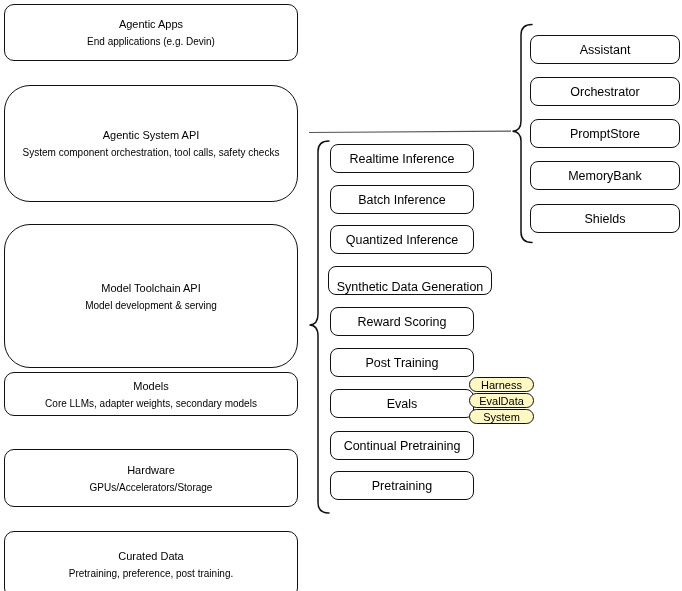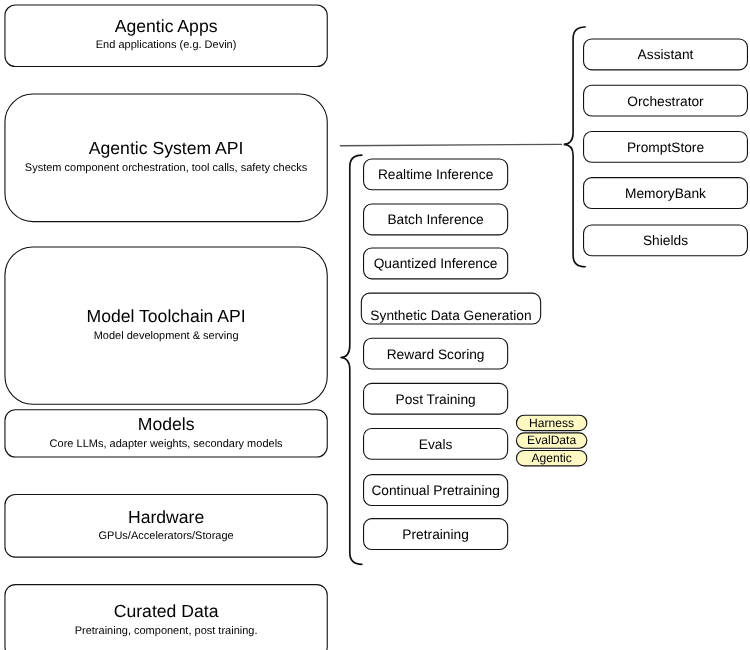--- a/index.html
+++ b/index.html
@@ -19,36 +19,36 @@
     width: 294px;
     border: 1.5px solid #111;
     background: #fff;
     display: flex;
     flex-direction: column;
     align-items: center;
     justify-content: center;
     text-align: center;
     box-sizing: border-box;
   }
-  .lbox .t { font-size: 16px; line-height: 17px; }
+  .lbox .t { font-size: 11px; line-height: 17px; }
   .lbox .s { font-size: 10px; line-height: 14px; margin-top: 2px; color: #000; }
   
   .mbox, .rbox {
     position: absolute;
     border: 1.5px solid #111;
     border-radius: 8px;
     background: #fff;
     display: flex;
     align-items: center;
     justify-content: center;
     font-size: 12.5px;
     box-sizing: border-box;
     text-align: center;
   }
-  .mbox { left: 330px; width: 132px; height: 29px; }
+  .mbox { left: 330px; width: 144px; height: 29px; }
   .mbox.wide { left: 328px; width: 164px; align-items: flex-end; }
   .rbox { left: 530px; width: 150px; height: 29px; }
   
   .pill {
     position: absolute;
     left: 469px;
     width: 65px;
     height: 15px;
     border: 1.3px solid #111;
     border-radius: 9px;
@@ -92,21 +92,21 @@
     <div class="s">Core LLMs, adapter weights, secondary models</div>
   </div>
 
   <div class="lbox" style="top:449px; height:58px; border-radius:10px;">
     <div class="t">Hardware</div>
     <div class="s">GPUs/Accelerators/Storage</div>
   </div>
 
   <div class="lbox" style="top:531px; height:67px; border-radius:10px;">
     <div class="t">Curated Data</div>
-    <div class="s">Pretraining, component, post training.</div>
+    <div class="s">Pretraining, preference, post training.</div>
   </div>
 
   <div class="mbox" style="top:144px;">
     <span>Realtime Inference</span>
   </div>
   <div class="mbox" style="top:185px;">
     <span>Batch Inference</span>
   </div>
   <div class="mbox" style="top:225px;">
     <span>Quantized Inference</span>
@@ -130,21 +130,21 @@
     <span>Pretraining</span>
   </div>
 
   <div class="pill" style="top:377px;">
     <span>Harness</span>
   </div>
   <div class="pill" style="top:393px;">
     <span>EvalData</span>
   </div>
   <div class="pill" style="top:409px;">
-    <span>Agentic</span>
+    <span>System</span>
   </div>
 
   <div class="rbox" style="top:35px;">
     <span>Assistant</span>
   </div>
   <div class="rbox" style="top:77px;">
     <span>Orchestrator</span>
   </div>
   <div class="rbox" style="top:119px;">
     <span>PromptStore</span>

